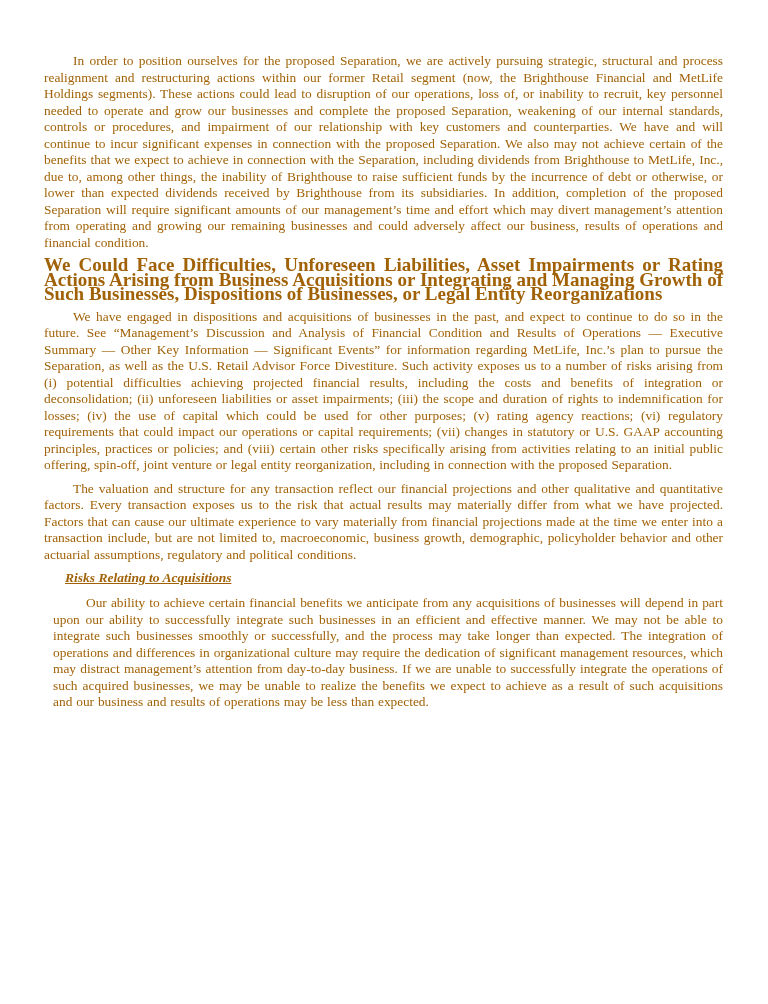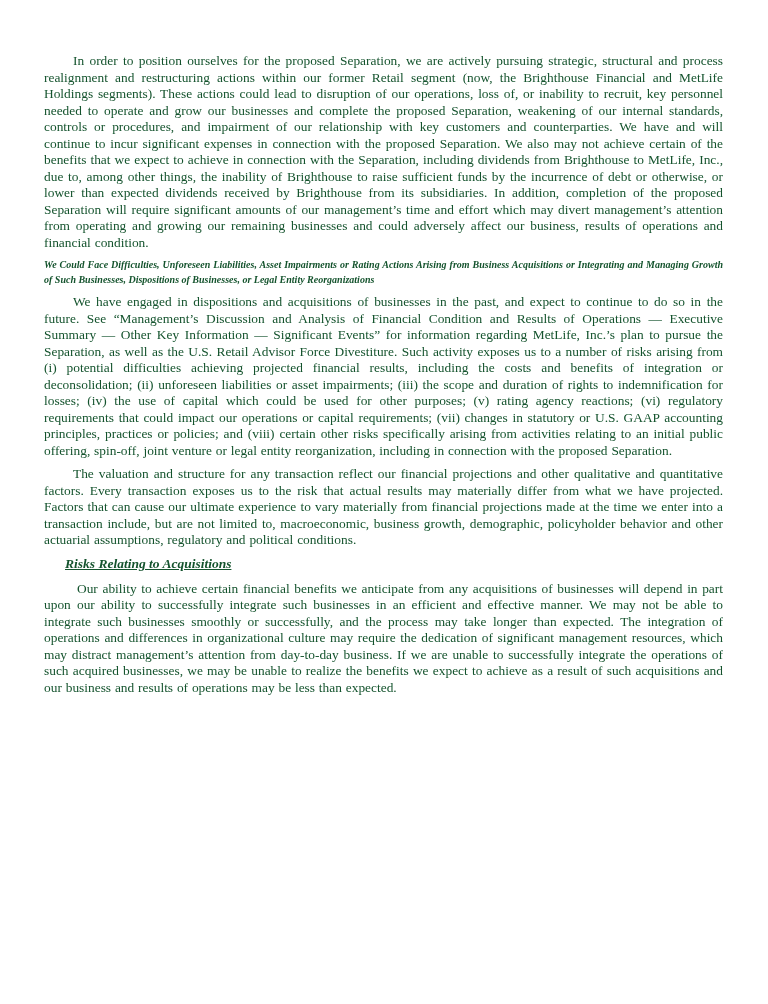--- a/index.html
+++ b/index.html
@@ -8,48 +8,48 @@
     background: #ffffff;
   }
   .page {
     position: relative;
     width: 768px;
     height: 812px;
     background: #ffffff;
     box-sizing: border-box;
     padding: 53px 45px 0 44px;
     font-family: "Liberation Serif", serif;
-    color: #14532d;
+    color: #a16207;
     overflow: hidden;
   }
   .body-para {
     font-size: 13.4px;
     line-height: 16.5px;
     text-align: justify;
     text-indent: 29px;
     margin: 0 0 7px 0;
     word-spacing: 0.5px;
   }
   .section-heading {
-    font-size: 10px;
+    font-size: 19px;
     line-height: 14.6px;
     font-weight: bold;
-    font-style: italic;
     text-align: justify;
     margin: 0 0 7px 0;
   }
   .subsection-heading {
     font-size: 13.5px;
     line-height: 16px;
     font-weight: bold;
     font-style: italic;
     text-decoration: underline;
     margin: 2px 0 9px 21px;
   }
   .indented-block {
+    margin-left: 9px;
     text-indent: 33px;
   }
   .page-number {
     position: absolute;
     top: 947px;
     left: 0;
     width: 768px;
     text-align: center;
     font-size: 12.8px;
     line-height: 15px;

